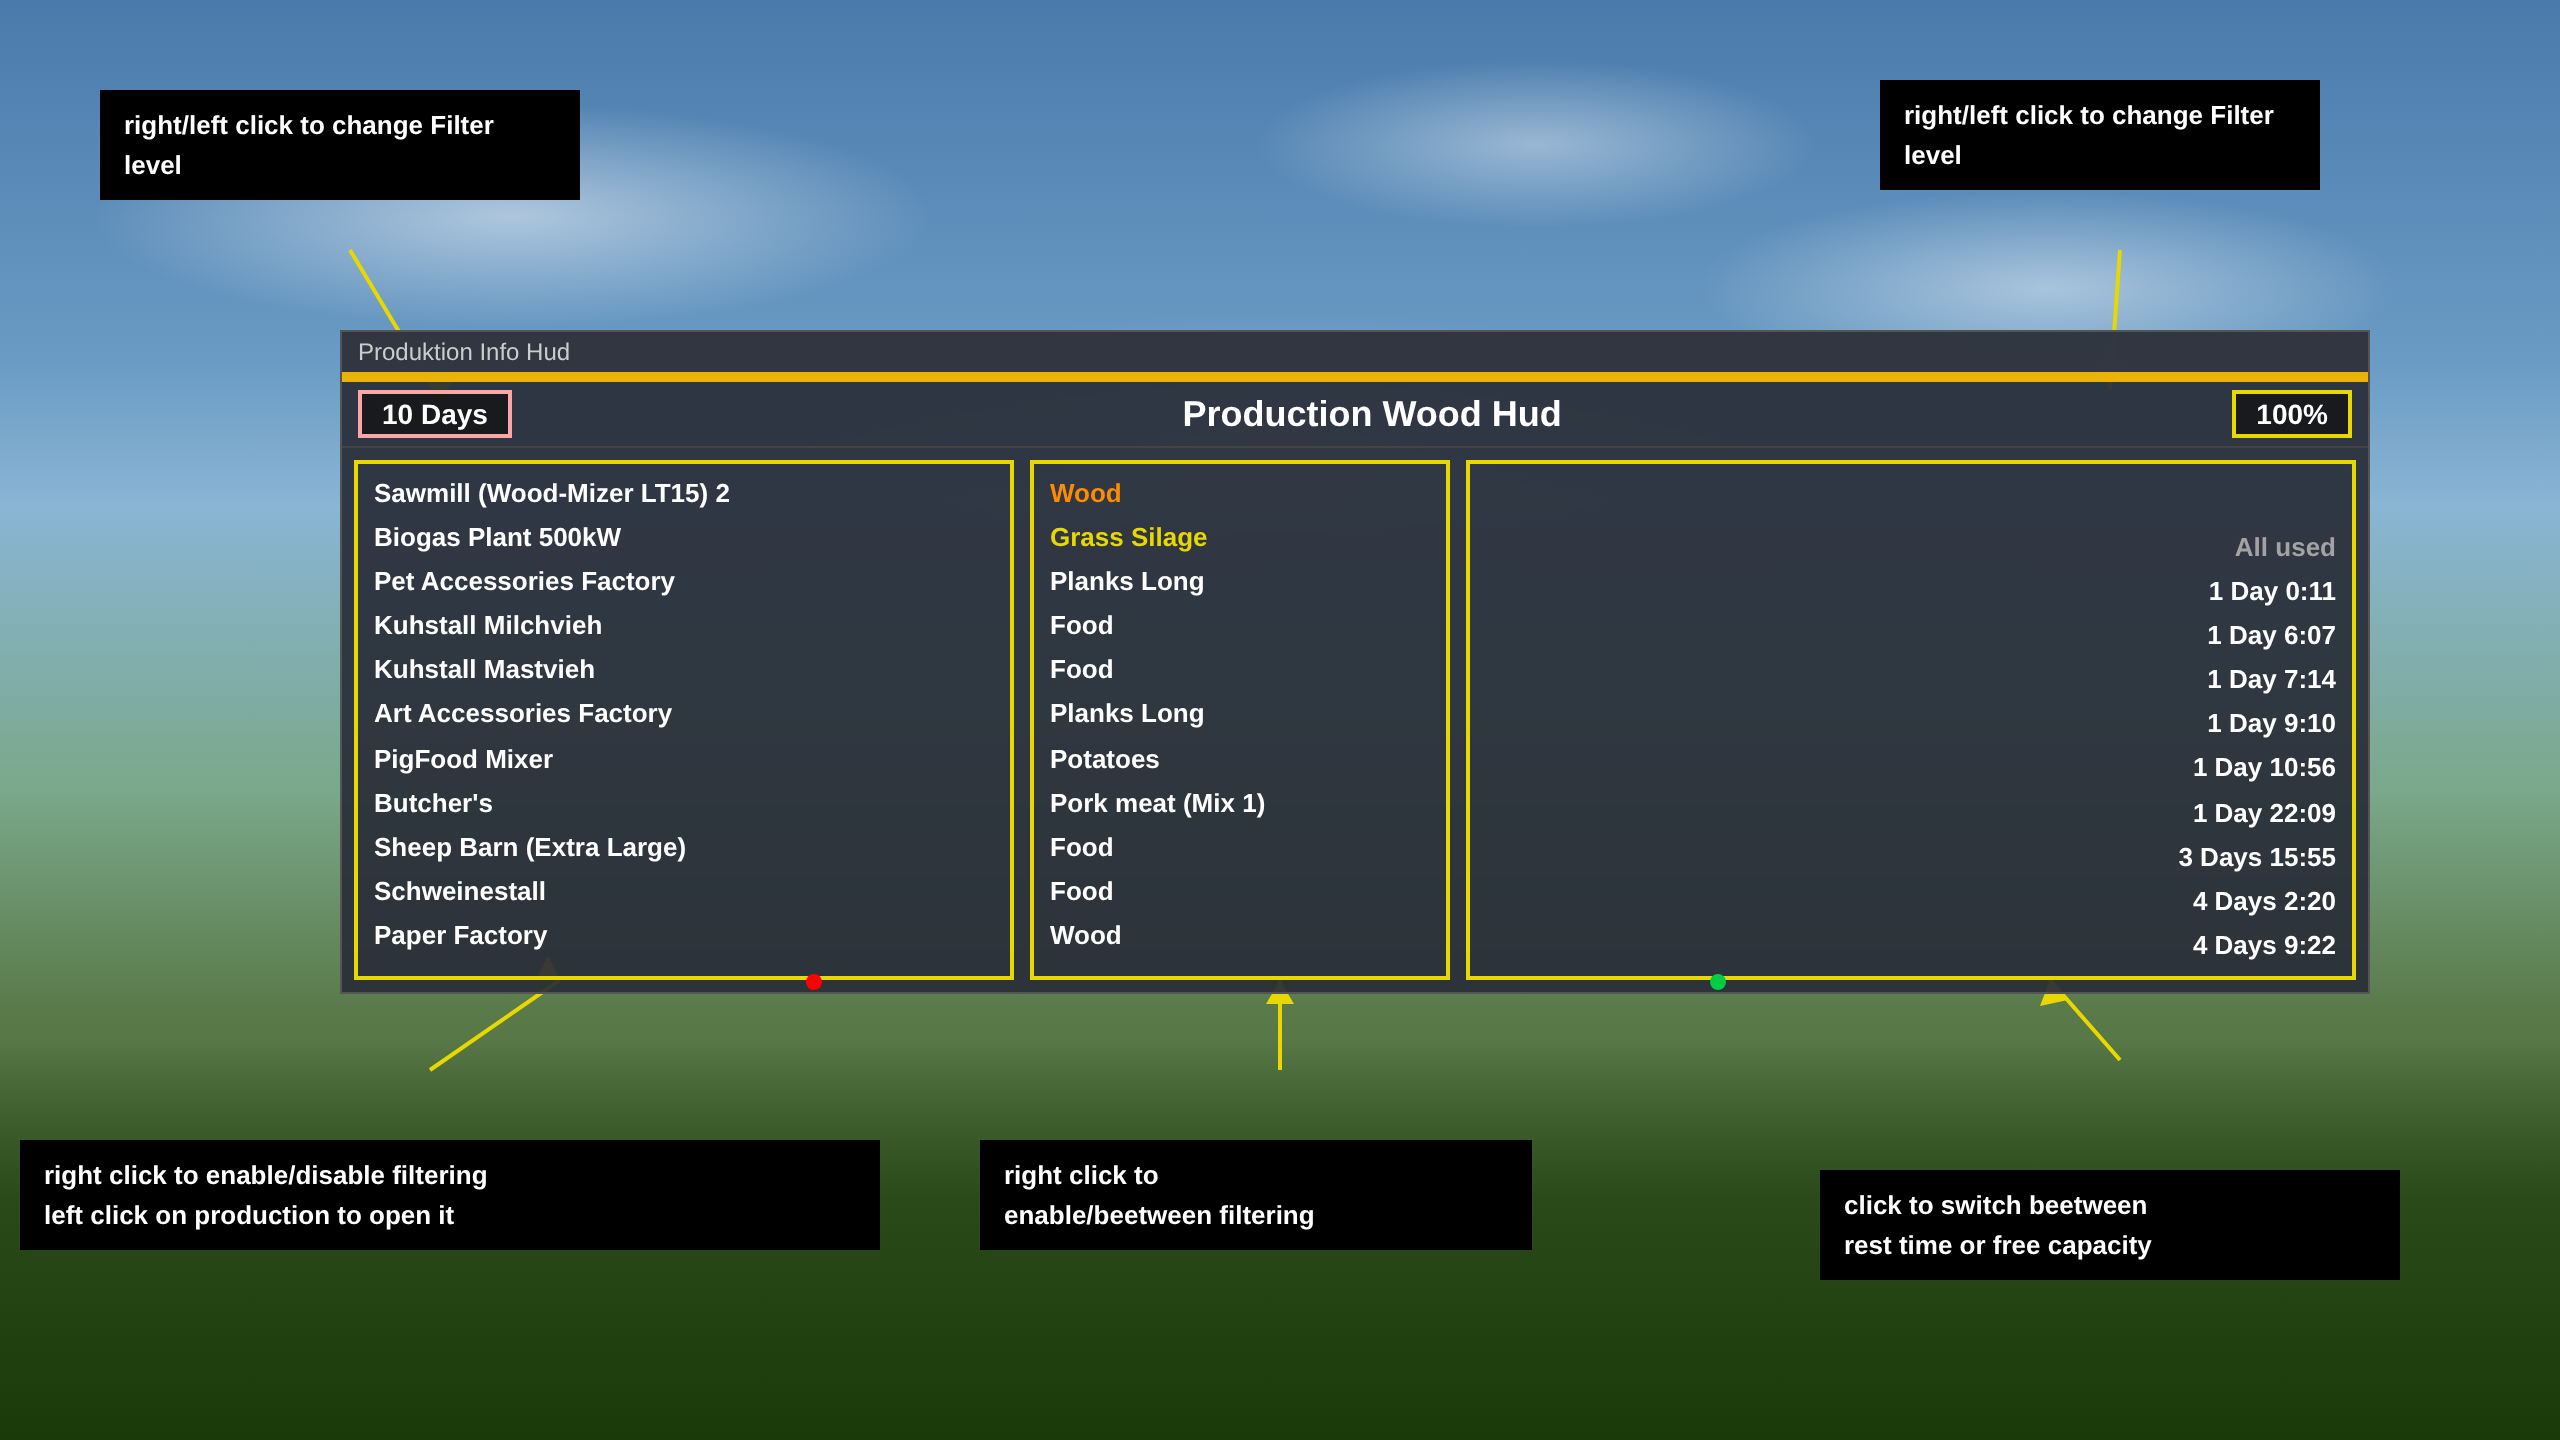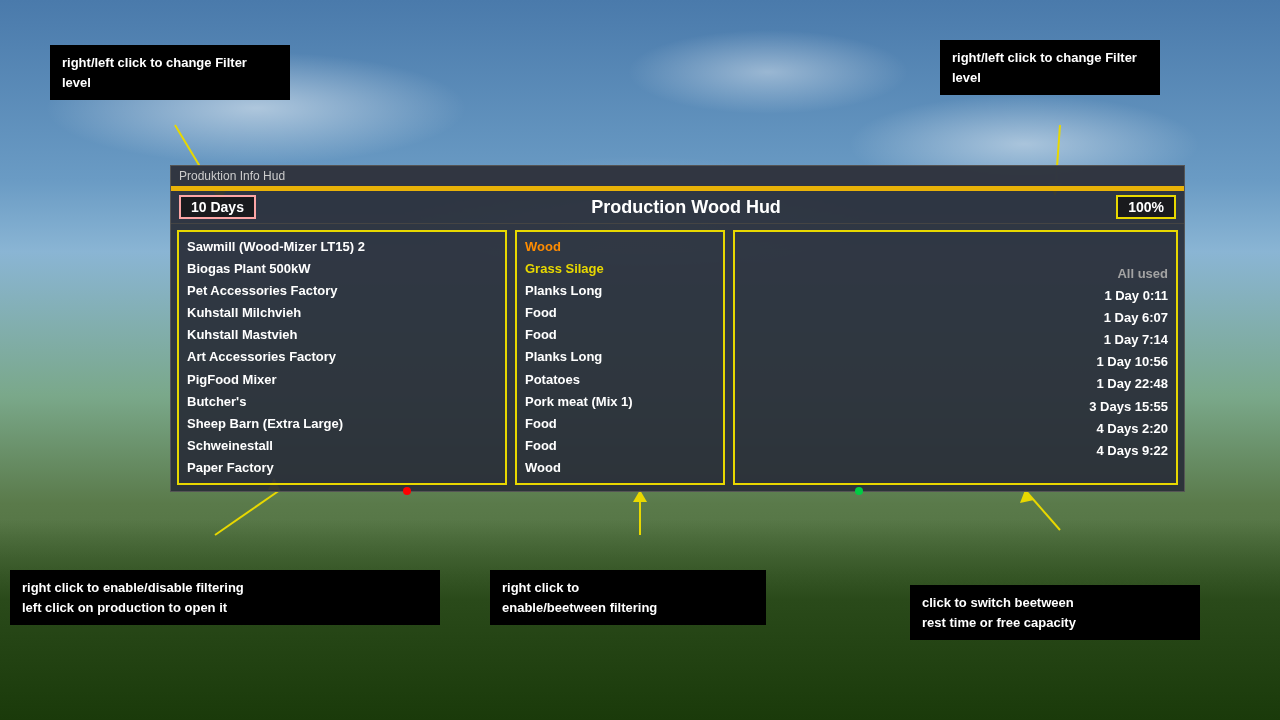--- a/index.html
+++ b/index.html
@@ -284,22 +284,23 @@
       <div class="output-item white">Food</div>
       <div class="output-item white">Food</div>
       <div class="output-item white">Wood</div>
     </div>
 
     <div class="col-times">
       <div class="time-item orange">All used</div>
       <div class="time-item white">1 Day 0:11</div>
       <div class="time-item white">1 Day 6:07</div>
       <div class="time-item white">1 Day 7:14</div>
+      <div class="time-item white">1 Day 9:10</div>
       <div class="time-item white">1 Day 10:56</div>
-      <div class="time-item white">1 Day 22:48</div>
+      <div class="time-item white">1 Day 22:09</div>
       <div class="time-item white">3 Days 15:55</div>
       <div class="time-item white">4 Days 2:20</div>
       <div class="time-item white">4 Days 9:22</div>
     </div>
   </div>
 </div>
 
 <div class="dot-red"></div>
 <div class="dot-green"></div>
 

